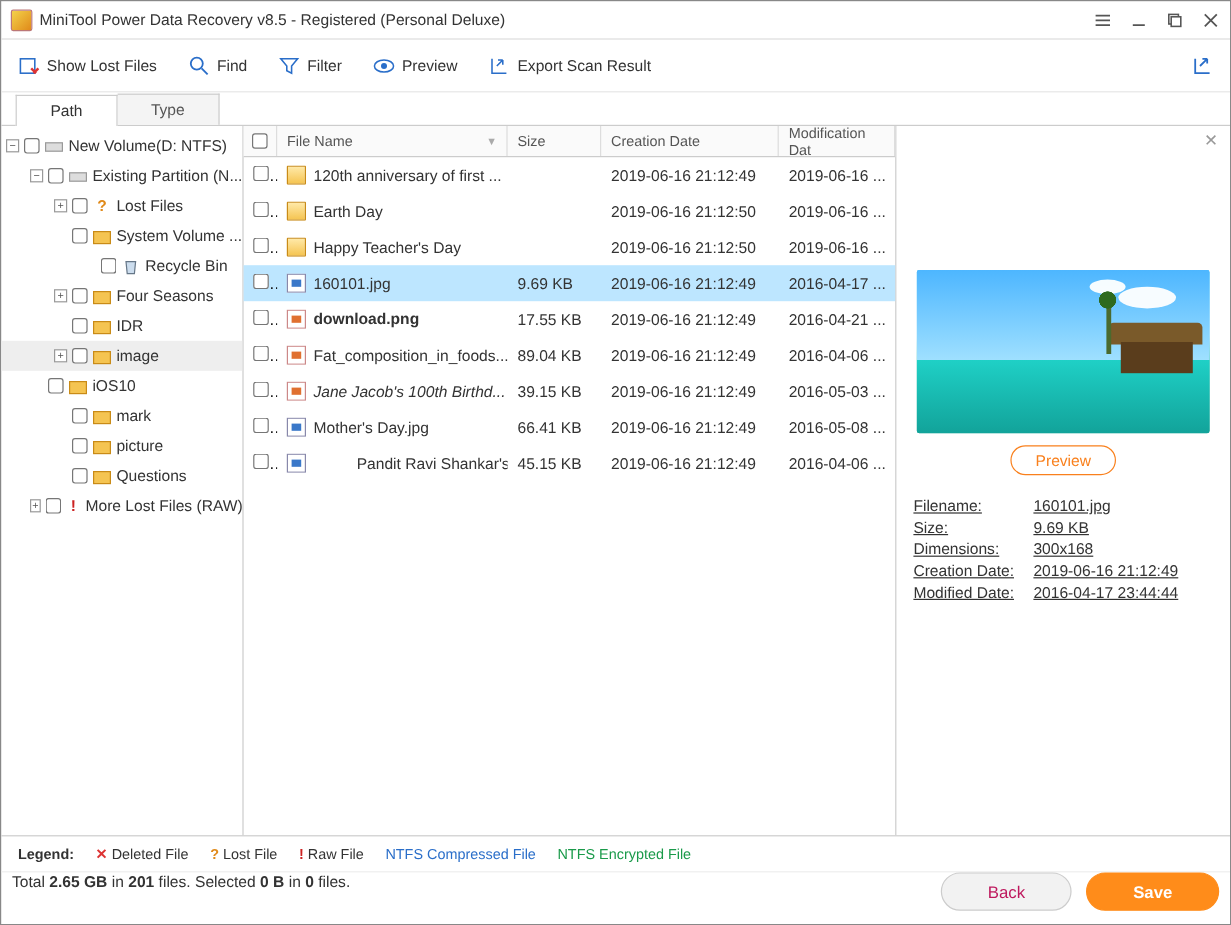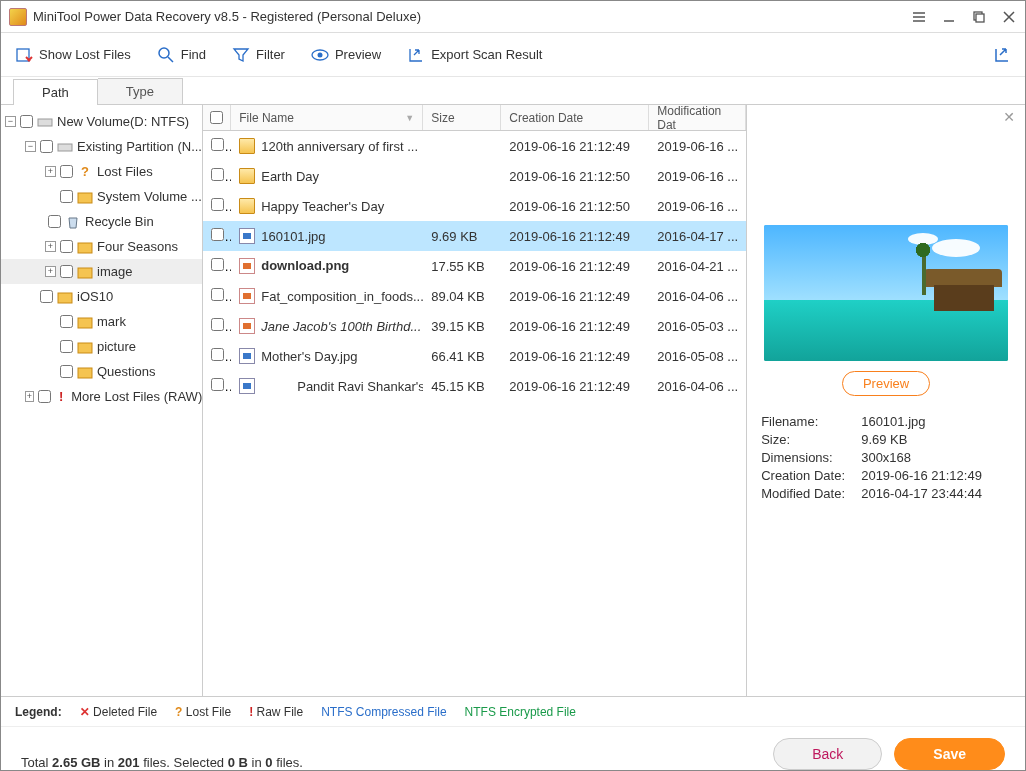--- a/index.html
+++ b/index.html
@@ -61,34 +61,34 @@
 .preview .img .sky{position:absolute;inset:0;height:55%;background:linear-gradient(#4db6ff 0%,#9fe0ff 100%);}
 .preview .img .cloud{position:absolute;background:#fff;border-radius:50%;opacity:.95;}
 .preview .img .c1{width:48px;height:18px;top:14px;right:28px;}
 .preview .img .c2{width:30px;height:12px;top:8px;right:70px;}
 .preview .img .sea{position:absolute;left:0;right:0;top:55%;bottom:0;background:linear-gradient(#1fd0c6,#12a39a);}
 .preview .img .hut{position:absolute;right:14px;top:44%;width:60px;height:26px;background:#5a3d1c;}
 .preview .img .roof{position:absolute;right:6px;top:32%;width:78px;height:18px;background:#7a5a2a;border-radius:4px 4px 0 0;}
 .preview .img .palm{position:absolute;right:82px;top:18%;width:4px;height:46px;background:#4a6a2e;}
 .preview .img .leaves{position:absolute;right:70px;top:12%;width:30px;height:18px;background:radial-gradient(circle,#2e6a1f 40%,transparent 42%);border-radius:50%;}
 .preview .btn{display:block;margin:0 auto 18px;border:1px solid #f9801d;color:#f9801d;background:#fff;border-radius:14px;padding:4px 20px;cursor:pointer;font-size:13px;}
-.preview .meta{font-size:13px;color:#333;}
+.preview .meta{font-size:13px;color:#333;text-decoration:underline;}
 .preview .meta div{display:flex;margin:3px 0;}
 .preview .meta .k{width:100px;color:#333;}
 
 
 .legend{height:30px;display:flex;align-items:center;padding:0 14px;gap:18px;border-top:1px solid #ccc;font-size:12px;}
 .legend b{color:#333;}
 .legend .red{color:#d33;font-weight:bold;}
 .legend .ora{color:#e08a1a;font-weight:bold;}
 .legend .dru{color:#c22;font-weight:bold;}
 .legend .blue{color:#2a6ec9;}
 .legend .grn{color:#1a9a4a;}
 
-.footer{height:44px;display:flex;align-items:flex-end;padding:0 20px;border-top:1px solid #eee;}
+.footer{height:44px;display:flex;align-items:flex-start;padding:0 9px;border-top:1px solid #eee;}
 .footer .stat{flex:1;font-size:13px;color:#333;}
 .footer .btn{padding:7px 38px;border-radius:18px;font-size:14px;cursor:pointer;}
 .footer .back{background:#f2f2f2;border:1px solid #ccc;color:#be185d;margin-right:12px;}
 .footer .save{background:#ff8c1a;border:1px solid #ff8c1a;color:#fff;font-weight:bold;}
 
 input[type=checkbox]{width:13px;height:13px;}
 </style>
 </head>
 <body>
 
@@ -202,39 +202,49 @@
     <div class="node" style="padding-left:44px;">
       <span class="exp empty">+</span>
         <input type="checkbox" style="">
       <span class="icon">
           <svg width="16" height="16">
             <rect x="1" y="4" width="14" height="10" class="fold"></rect>
           </svg>
         </span>
       <span>System Volume ...</span>
     </div>
-    <div class="node" style="padding-left:32px;">
+    <div class="node" style="padding-left:68px;">
       <span class="exp empty">+</span>
         <input type="checkbox" style="">
       <span class="icon">
           <svg width="16" height="16">
             <path d="M4 4h8l-1 10H5z" fill="#cde" stroke="#678"></path>
           </svg>
         </span>
       <span>Recycle Bin</span>
     </div>
     <div class="node" style="padding-left:44px;">
       <span class="exp">+</span>
         <input type="checkbox" style="">
       <span class="icon">
           <svg width="16" height="16">
             <rect x="1" y="4" width="14" height="10" class="fold"></rect>
           </svg>
         </span>
       <span>Four Seasons</span>
+    </div>
+    <div class="node" style="padding-left:44px;">
+      <span class="exp empty">+</span>
+        <input type="checkbox" style="">
+      <span class="icon">
+          <svg width="16" height="16">
+            <rect x="1" y="4" width="14" height="10" class="fold"></rect>
+          </svg>
+        </span>
+      <span>IDR</span>
     </div>
     <div class="node sel" style="padding-left:44px;">
       <span class="exp">+</span>
         <input type="checkbox" style="">
       <span class="icon">
           <svg width="16" height="16">
             <rect x="1" y="4" width="14" height="10" class="fold"></rect>
           </svg>
         </span>
       <span>image</span>

